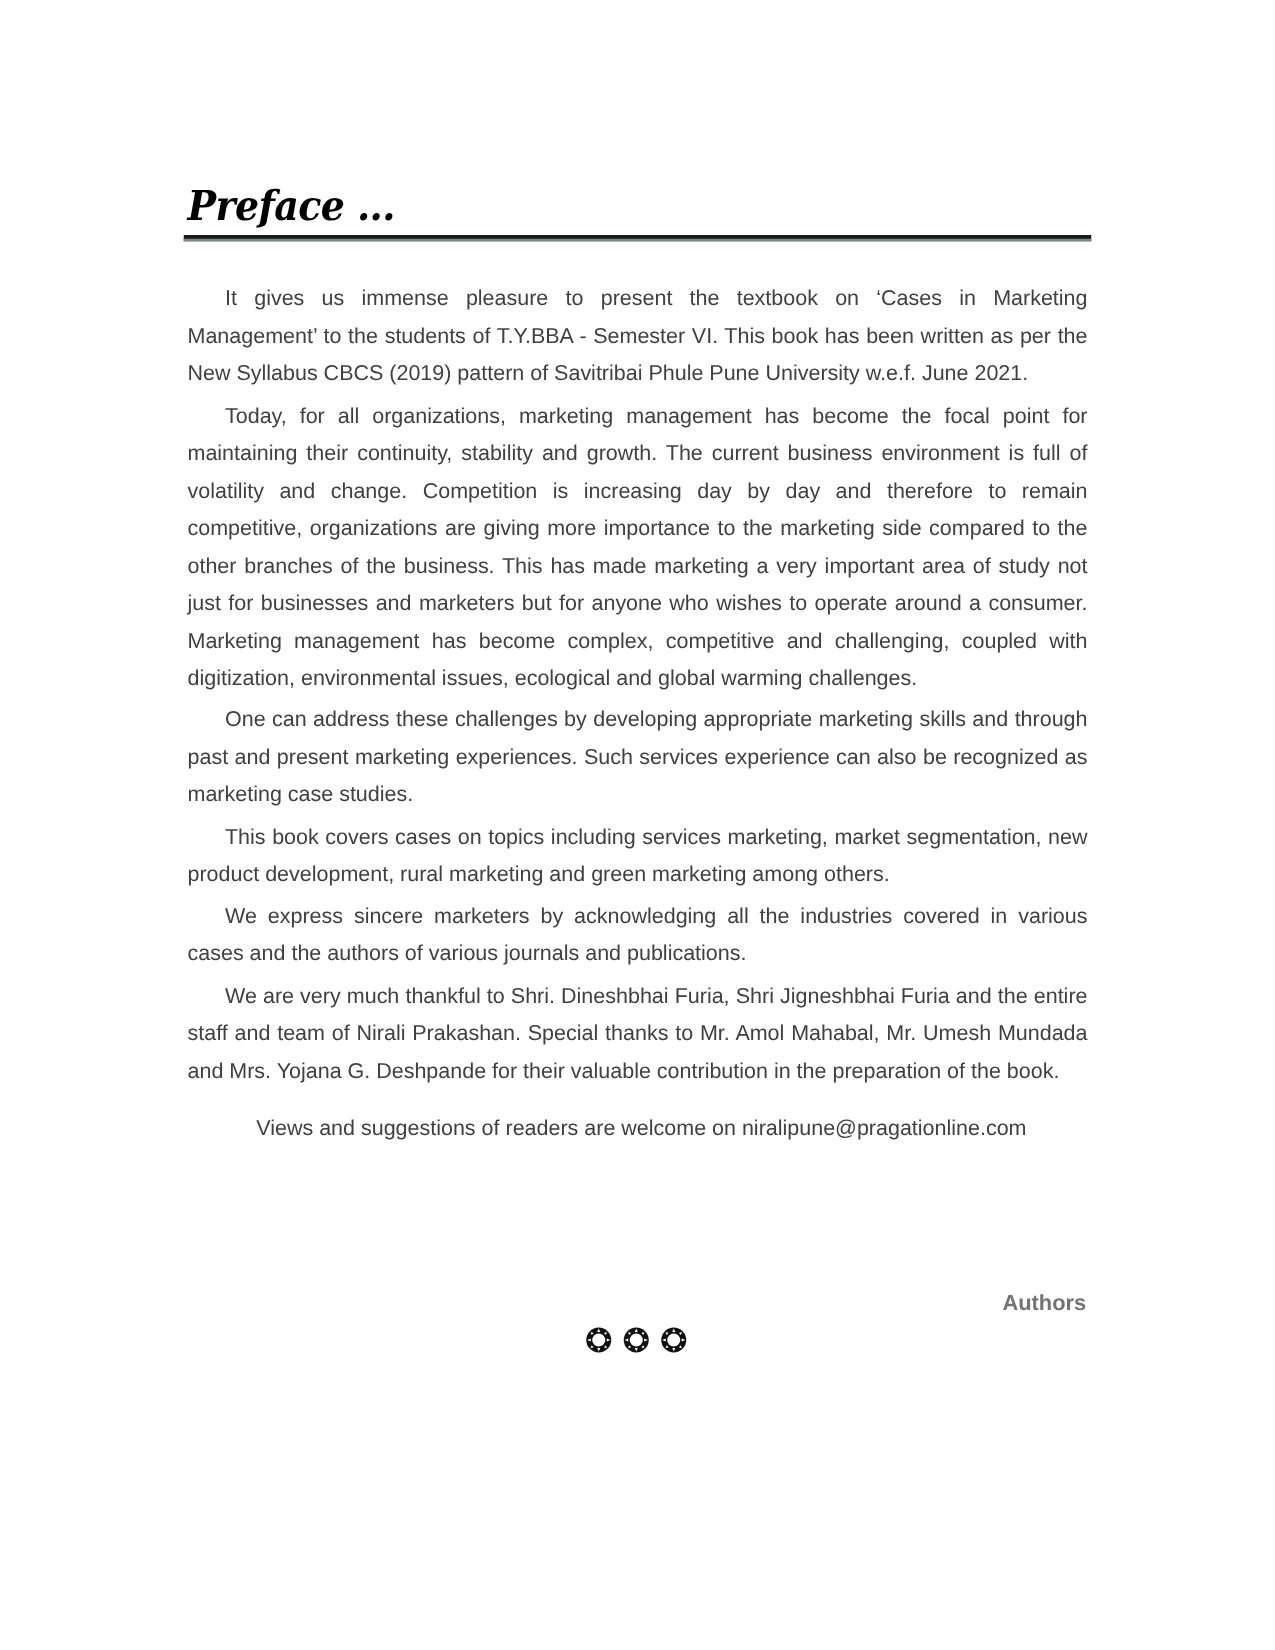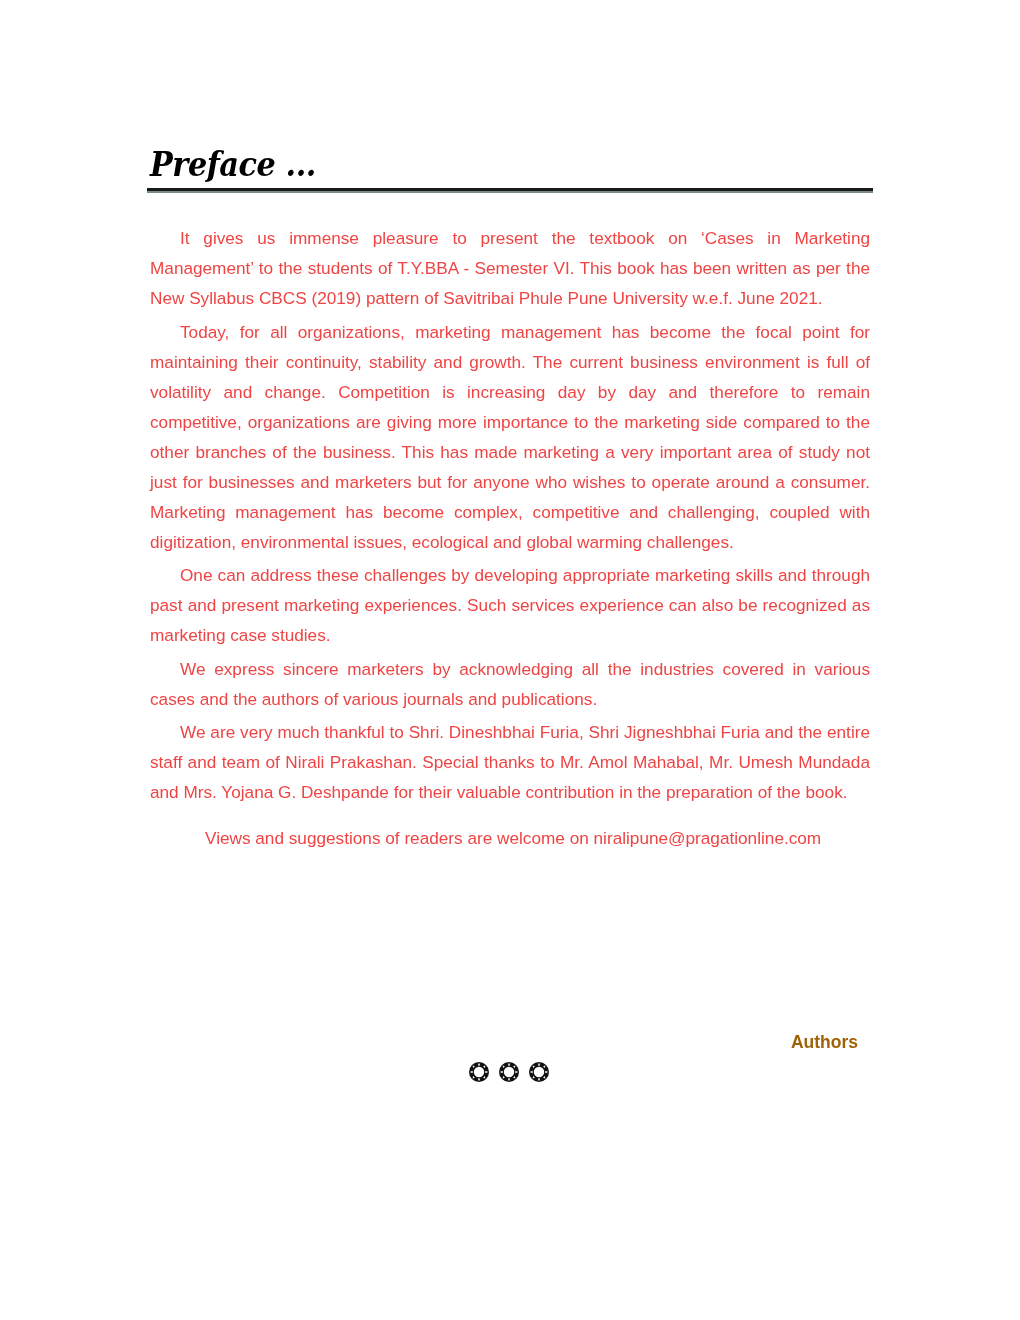--- a/index.html
+++ b/index.html
@@ -44,41 +44,41 @@
       border-bottom: 2px solid #7a8a88;
     }
     .body-text {
       position: absolute;
       left: 0;
       top: 223px;
       width: 720px;
       font-family: "Liberation Sans", sans-serif;
       font-size: 17.2px;
       line-height: 30px;
-      color: #ef4444;
+      color: #404040;
     }
     .body-text p {
       margin: 0 0 3.5px 0;
       text-align: justify;
       text-indent: 30px;
     }
     .body-text p.contact {
       text-align: left;
       text-indent: 0;
       padding-left: 55px;
       margin-top: 16px;
     }
     .authors {
       position: absolute;
-      right: 12px;
+      right: 1px;
       top: 1032px;
       font-family: "Liberation Sans", sans-serif;
       font-weight: bold;
       font-size: 17.5px;
-      color: #a16207;
+      color: #737373;
     }
     .ornaments {
       position: absolute;
       left: 318px;
       top: 1061px;
       display: flex;
       gap: 8px;
     }
     .ornament {
       width: 22px;
@@ -89,20 +89,21 @@
 <body>
 
 <div class="page">
   <div class="title">Preface ...</div>
   <div class="rule"></div>
 
   <div class="body-text">
     <p>It gives us immense pleasure to present the textbook on ‘Cases in Marketing Management’ to the students of T.Y.BBA - Semester VI. This book has been written as per the New Syllabus CBCS (2019) pattern of Savitribai Phule Pune University w.e.f. June 2021.</p>
     <p>Today, for all organizations, marketing management has become the focal point for maintaining their continuity, stability and growth. The current business environment is full of volatility and change. Competition is increasing day by day and therefore to remain competitive, organizations are giving more importance to the marketing side compared to the other branches of the business. This has made marketing a very important area of study not just for businesses and marketers but for anyone who wishes to operate around a consumer.  Marketing management has become complex, competitive and challenging, coupled with digitization, environmental issues, ecological and global warming challenges.</p>
     <p>One can address these challenges by developing appropriate marketing skills and through past and present marketing experiences. Such services experience can also be recognized as marketing case studies.</p>
+    <p>This book covers cases on topics including services marketing, market segmentation, new product development, rural marketing and green marketing among others.</p>
     <p>We express sincere marketers by acknowledging all the industries covered in various cases and the authors of various journals and publications.</p>
     <p>We are very much thankful to Shri. Dineshbhai Furia, Shri Jigneshbhai Furia and the entire staff and team of Nirali Prakashan. Special thanks to Mr. Amol Mahabal, Mr. Umesh Mundada and Mrs. Yojana G. Deshpande for their valuable contribution in the preparation of the book.</p>
     <p class="contact">Views and suggestions of readers are welcome on niralipune@pragationline.com</p>
   </div>
 
   <div class="authors">Authors</div>
 
   <div class="ornaments">
     <svg class="ornament" viewBox="0 0 22 22">
       <circle cx="11" cy="11" r="10" fill="#111"></circle>

